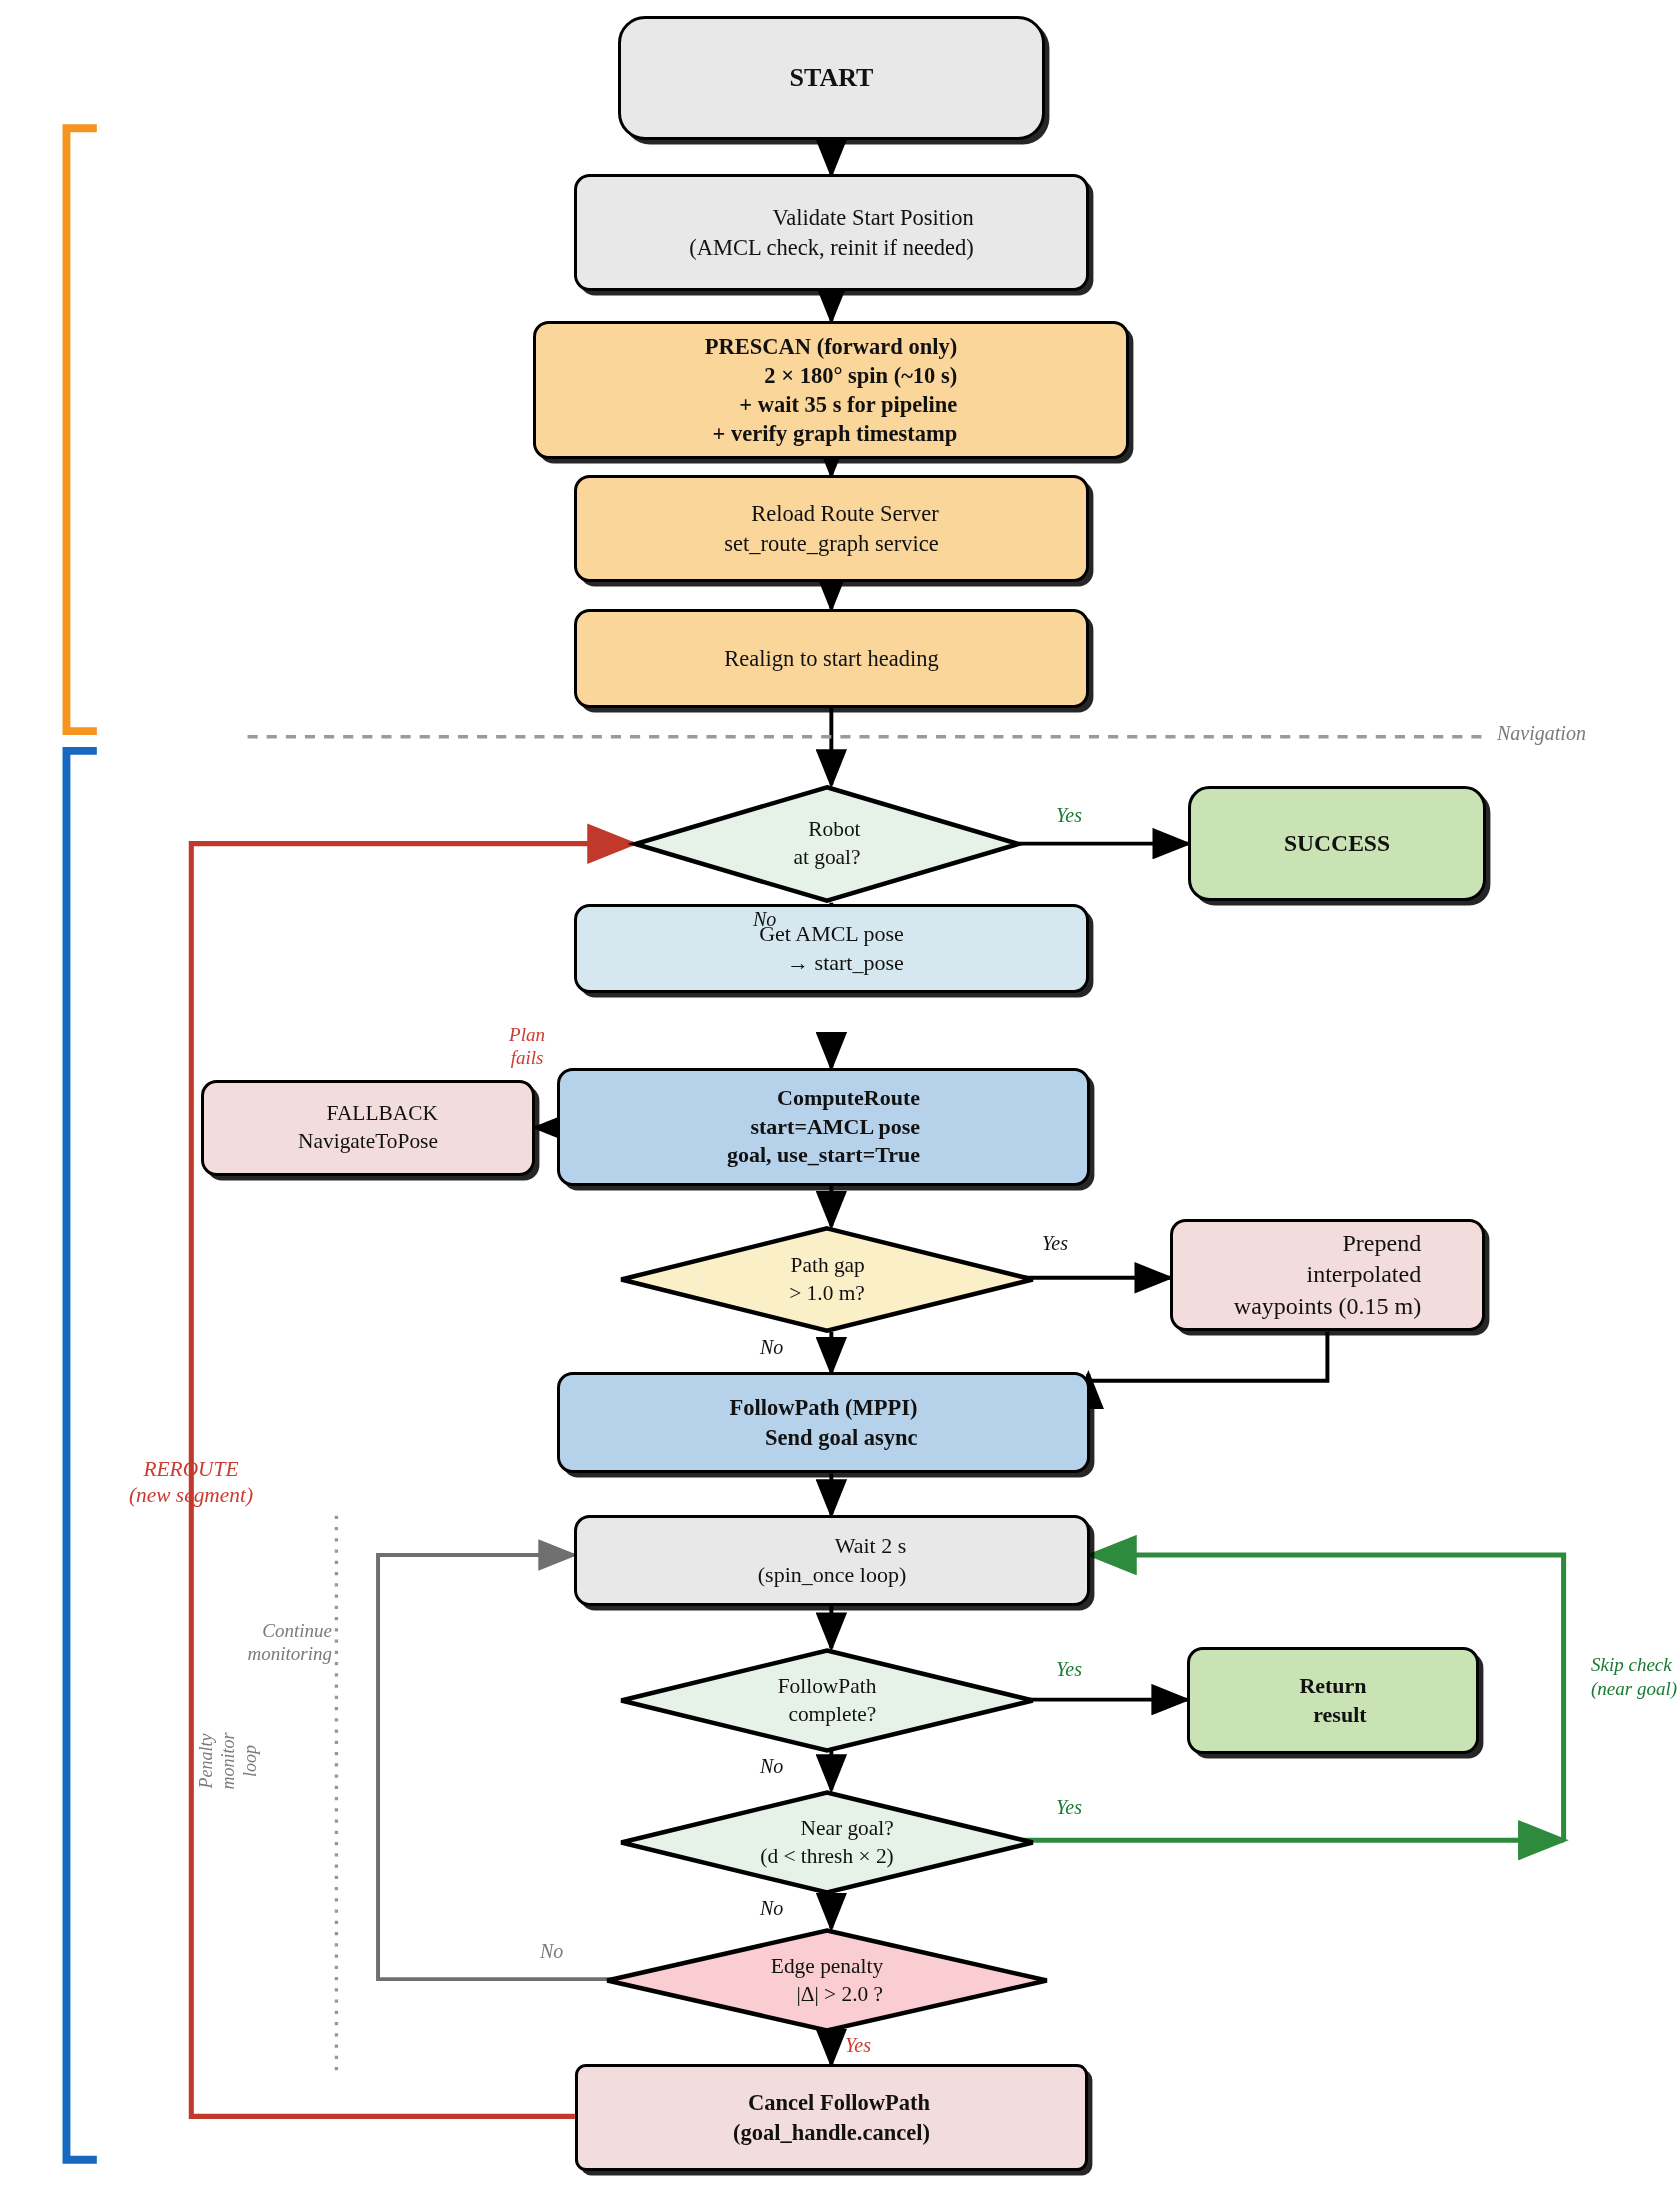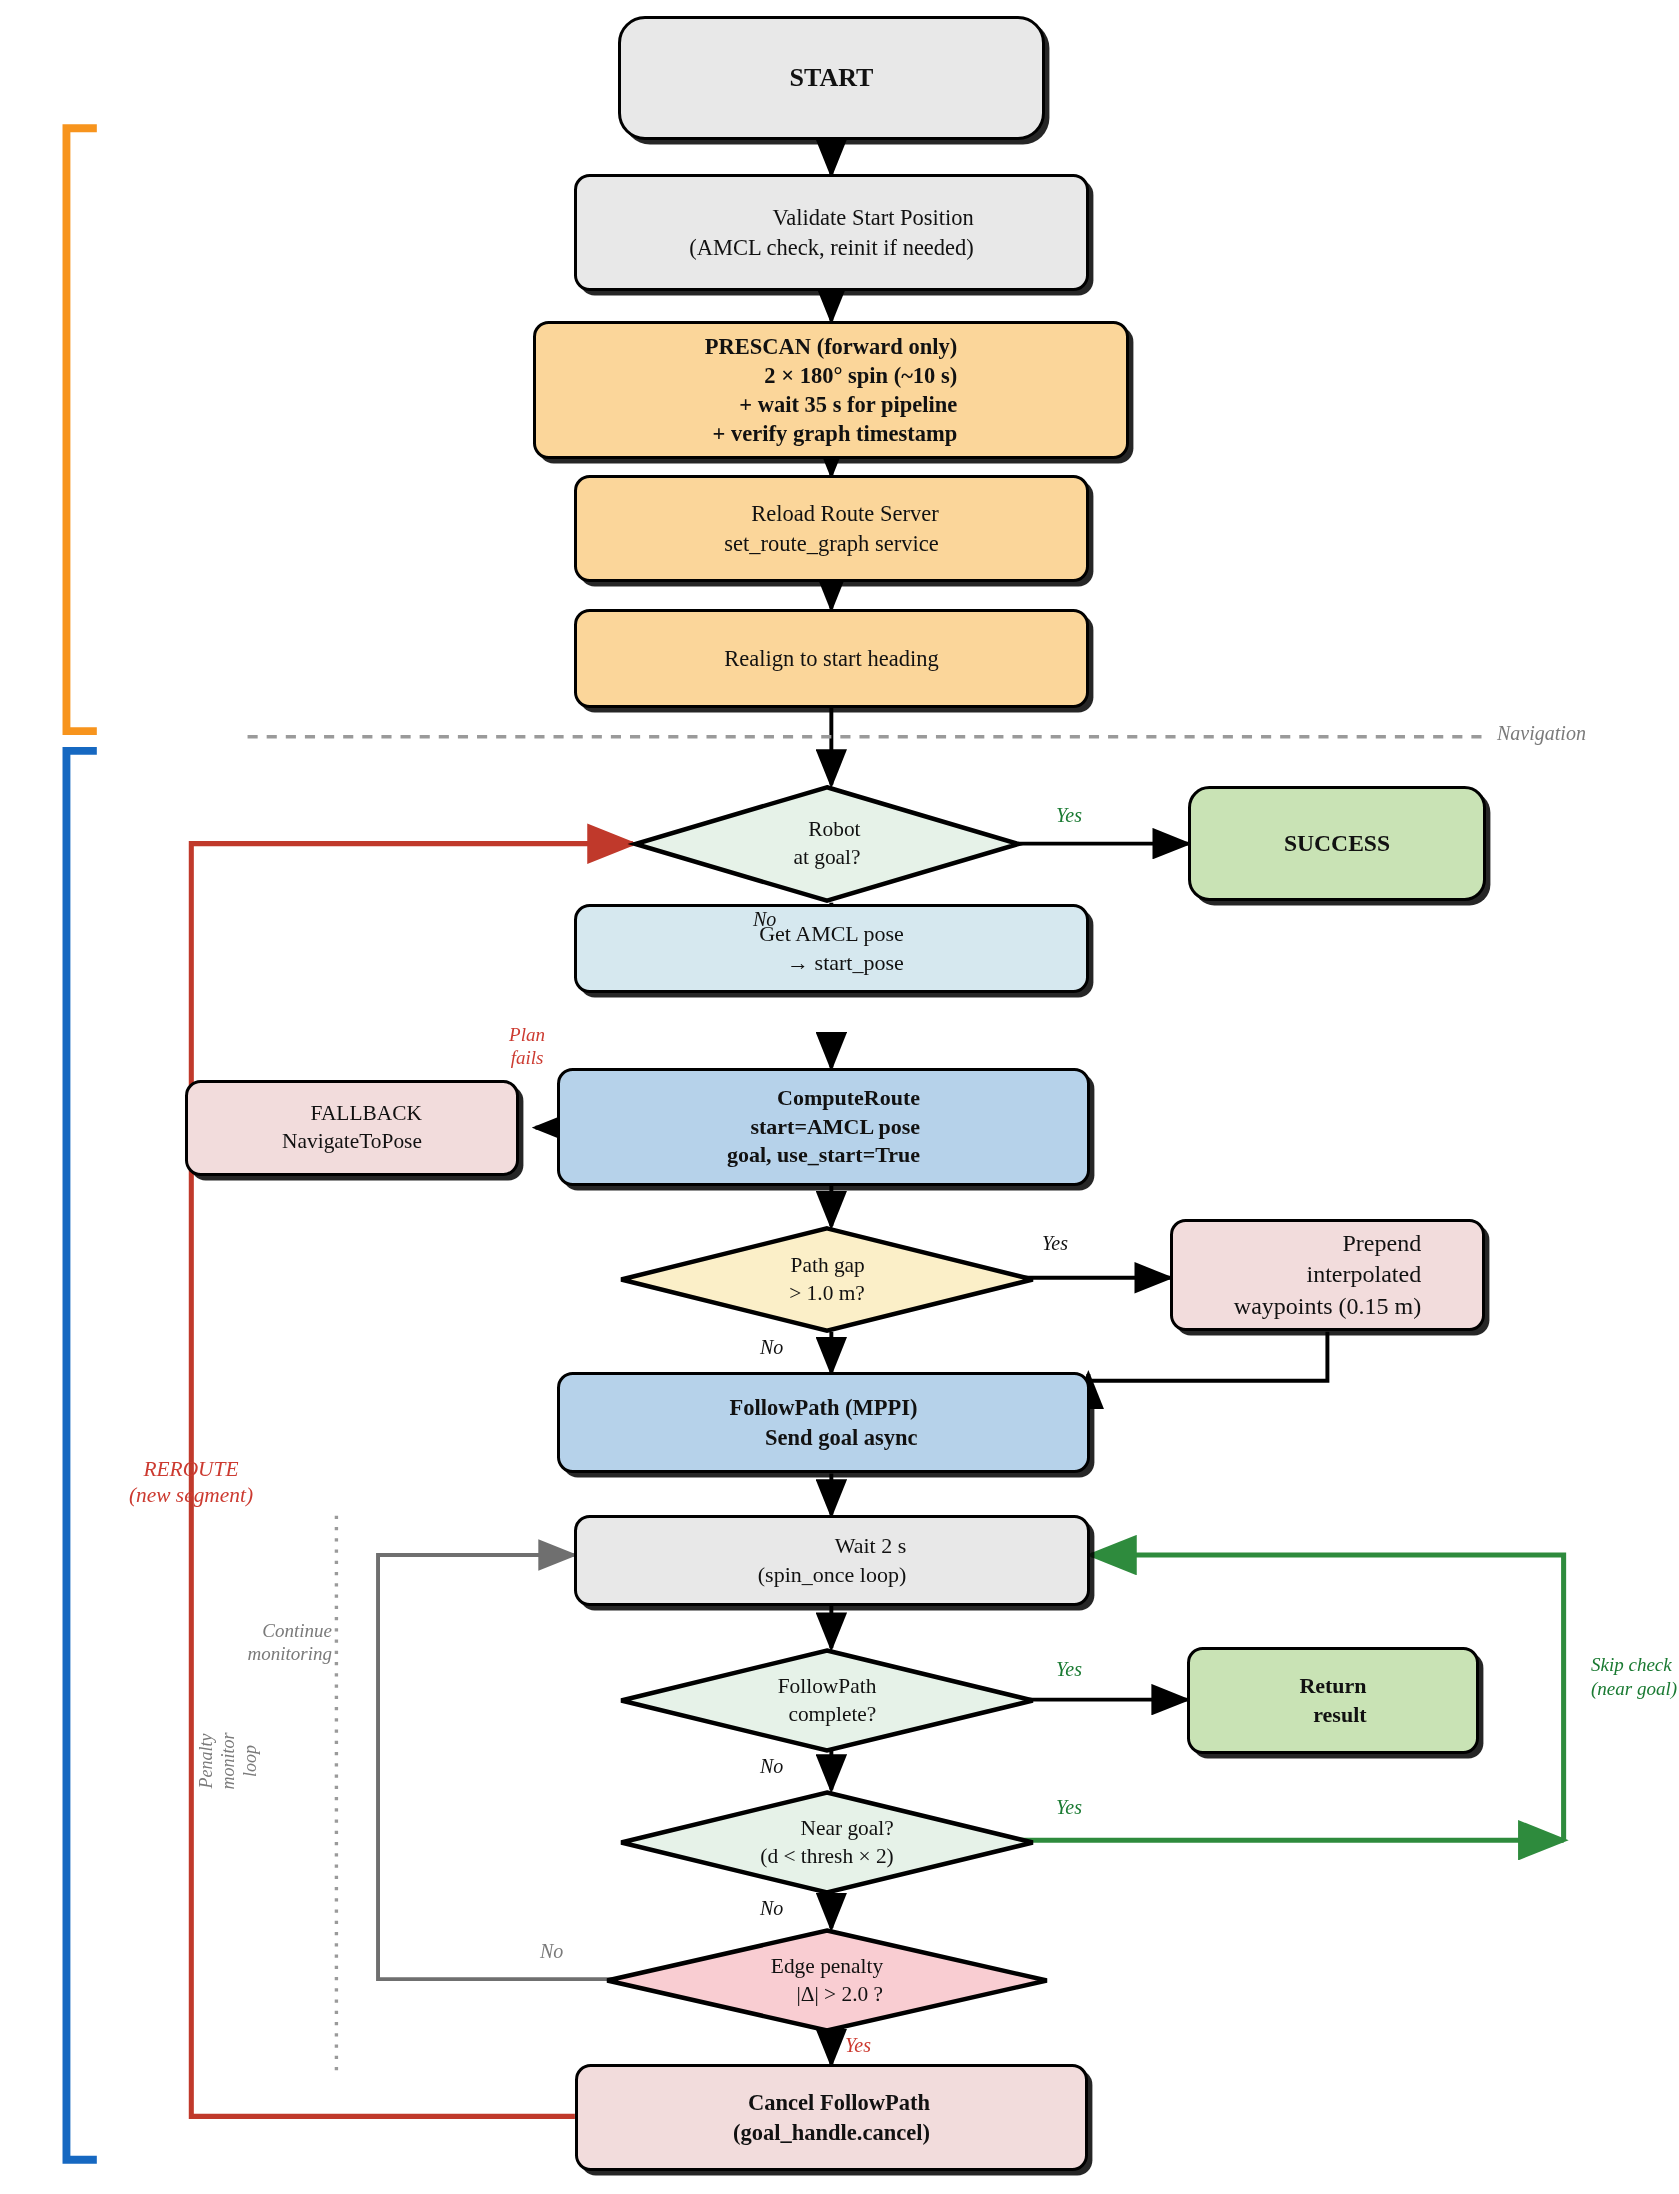--- a/index.html
+++ b/index.html
@@ -170,21 +170,21 @@
     <span class="txt" style="font-size:22px;">Get AMCL pose
 → start_pose</span>
   </div>
 
   <div class="node blue" style="left:557px;top:1068px;width:533px;height:118px;">
     <span class="txt b" style="font-size:22px;">ComputeRoute
 start=AMCL pose
 goal, use_start=True</span>
   </div>
 
-  <div class="node pink" style="left:185px;top:1080px;width:334px;height:96px;">
+  <div class="node pink" style="left:201px;top:1080px;width:334px;height:96px;">
     <span class="txt" style="font-size:21.4px;">FALLBACK
 NavigateToPose</span>
   </div>
 
   <div class="diam" style="left:619px;top:1226px;width:416px;height:107px;">
     <svg width="416" height="107" viewBox="0 0 740 190">
       <polygon points="370,4 736,95 370,186 4,95" fill="#fbefc8" stroke="#000" stroke-width="8"></polygon>
     </svg>
     <div class="dtxt" style="font-size:21.4px;">Path gap
 &gt; 1.0 m?</div>
@@ -228,21 +228,21 @@
   </div>
 
   <div class="diam" style="left:605px;top:1928px;width:444px;height:105px;">
     <svg width="444" height="105" viewBox="0 0 790 186">
       <polygon points="395,4 786,93 395,182 4,93" fill="#f9cdd2" stroke="#000" stroke-width="8"></polygon>
     </svg>
     <div class="dtxt" style="font-size:21.4px;">Edge penalty
 |Δ| &gt; 2.0 ?</div>
   </div>
 
-  <div class="node pink" style="left:575px;top:2064px;width:513px;height:107px;">
+  <div class="node pink" style="left:575px;top:2064px;width:513px;height:107px;border-radius:11px;">
     <span class="txt b" style="font-size:22.5px;">Cancel FollowPath
 (goal_handle.cancel)</span>
   </div>
 
   <div class="lab graylab" style="left:1497px;top:721px;font-size:20px;">Navigation</div>
 
   <div class="lab yes" style="left:1056px;top:803px;font-size:20px;">Yes</div>
 
   <div class="lab no" style="left:753px;top:907px;font-size:20px;">No</div>
 

